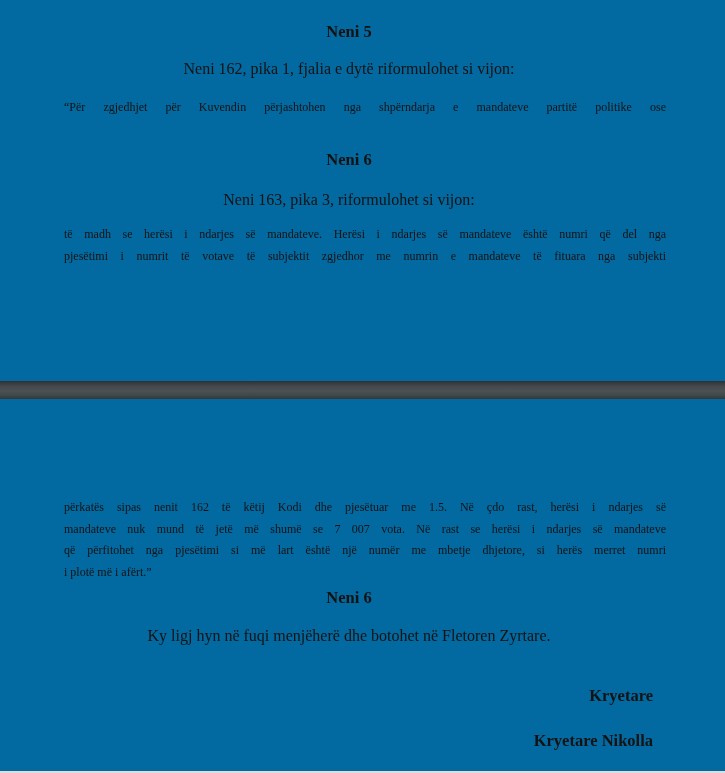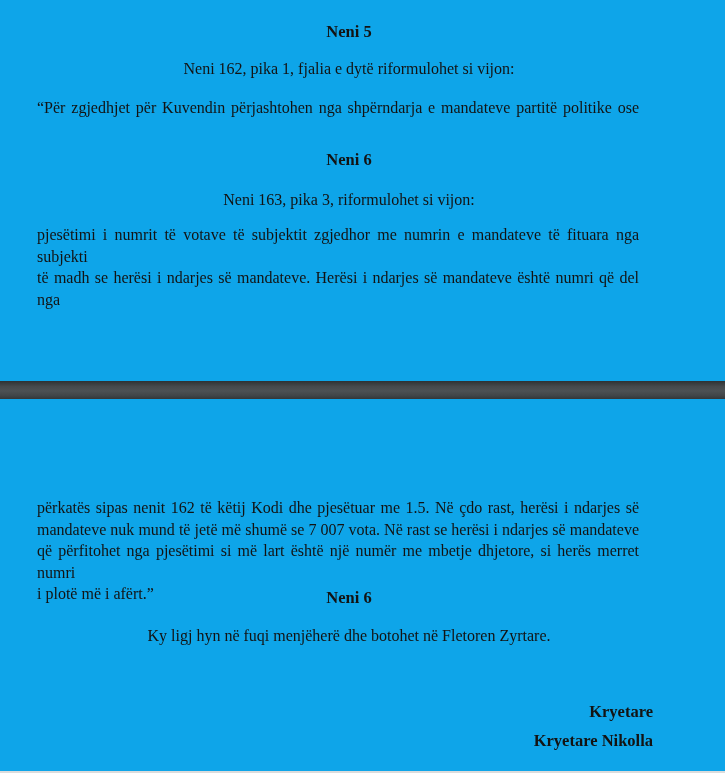--- a/index.html
+++ b/index.html
@@ -3,35 +3,35 @@
 <meta charset="utf-8">
 <style>
   * { margin: 0; padding: 0; box-sizing: border-box; }
   html, body { background: #ffffff; }
   body {
     width: 725px; height: 773px;
     position: relative; overflow: hidden;
     font-family: "Liberation Serif", "DejaVu Serif", serif;
     color: #131313;
   }
-  .canvas { position: absolute; inset: 0; background: #0ea5e9; padding-left: 16px; }
+  .canvas { position: absolute; inset: 0; background: #0369a1; padding-left: 16px; }
 
   .heading {
     position: absolute; left: 48px; width: 602px;
     text-align: center; font-weight: bold;
     font-size: 16.5px; line-height: 17px;
   }
   .textline {
     position: absolute; left: 48px; width: 602px;
     font-size: 16px; line-height: 17px;
     text-align: center; white-space: nowrap;
   }
   .para {
-    position: absolute; left: 37px; width: 602px;
-    font-size: 16px;
+    position: absolute; left: 64px; width: 602px;
+    font-size: 12px;
   }
   .para > div { line-height: 21.5px; }
   .jline { text-align: justify; text-align-last: justify; }
   .lline { text-align: left; }
 
   .separator {
     position: absolute; left: 0; width: 725px;
     top: 381px; height: 18px;
     background: linear-gradient(180deg,
       #2e3234 0%, #45494c 30%, #4c5154 55%, #404548 82%, #333739 100%);
@@ -60,38 +60,38 @@
 
     <div class="para" style="top:97px">
       <div class="jline">“Për zgjedhjet për Kuvendin përjashtohen nga shpërndarja e mandateve partitë politike ose</div>
     </div>
 
     <div class="heading" style="top:151px">Neni 6</div>
 
     <div class="textline" style="top:191px">Neni 163, pika 3, riformulohet si vijon:</div>
 
     <div class="para" style="top:224px">
+      <div class="jline">të madh se herësi i ndarjes së mandateve. Herësi i ndarjes së mandateve është numri që del nga</div>
       <div class="jline">pjesëtimi i numrit të votave të subjektit zgjedhor me numrin e mandateve të fituara nga subjekti</div>
-      <div class="jline">të madh se herësi i ndarjes së mandateve. Herësi i ndarjes së mandateve është numri që del nga</div>
     </div>
   </div>
 
   <div class="separator"></div>
 
   <div>
     <div class="para" style="top:497px">
       <div class="jline">përkatës sipas nenit 162 të këtij Kodi dhe pjesëtuar me 1.5. Në çdo rast, herësi i ndarjes së</div>
       <div class="jline">mandateve nuk mund të jetë më shumë se 7 007 vota. Në rast se herësi i ndarjes së mandateve</div>
       <div class="jline">që përfitohet nga pjesëtimi si më lart është një numër me mbetje dhjetore, si herës merret numri</div>
       <div class="lline">i plotë më i afërt.”</div>
     </div>
 
     <div class="heading" style="top:589px">Neni 6</div>
 
     <div class="textline" style="top:627px">Ky ligj hyn në fuqi menjëherë dhe botohet në Fletoren Zyrtare.</div>
 
-    <div class="signature" style="top:703px">Kryetare</div>
+    <div class="signature" style="top:687px">Kryetare</div>
 
     <div class="signature" style="top:732px">Kryetare Nikolla</div>
   </div>
 
   <div class="bottom-edge"></div>
 </div>
 
 </body></html>

